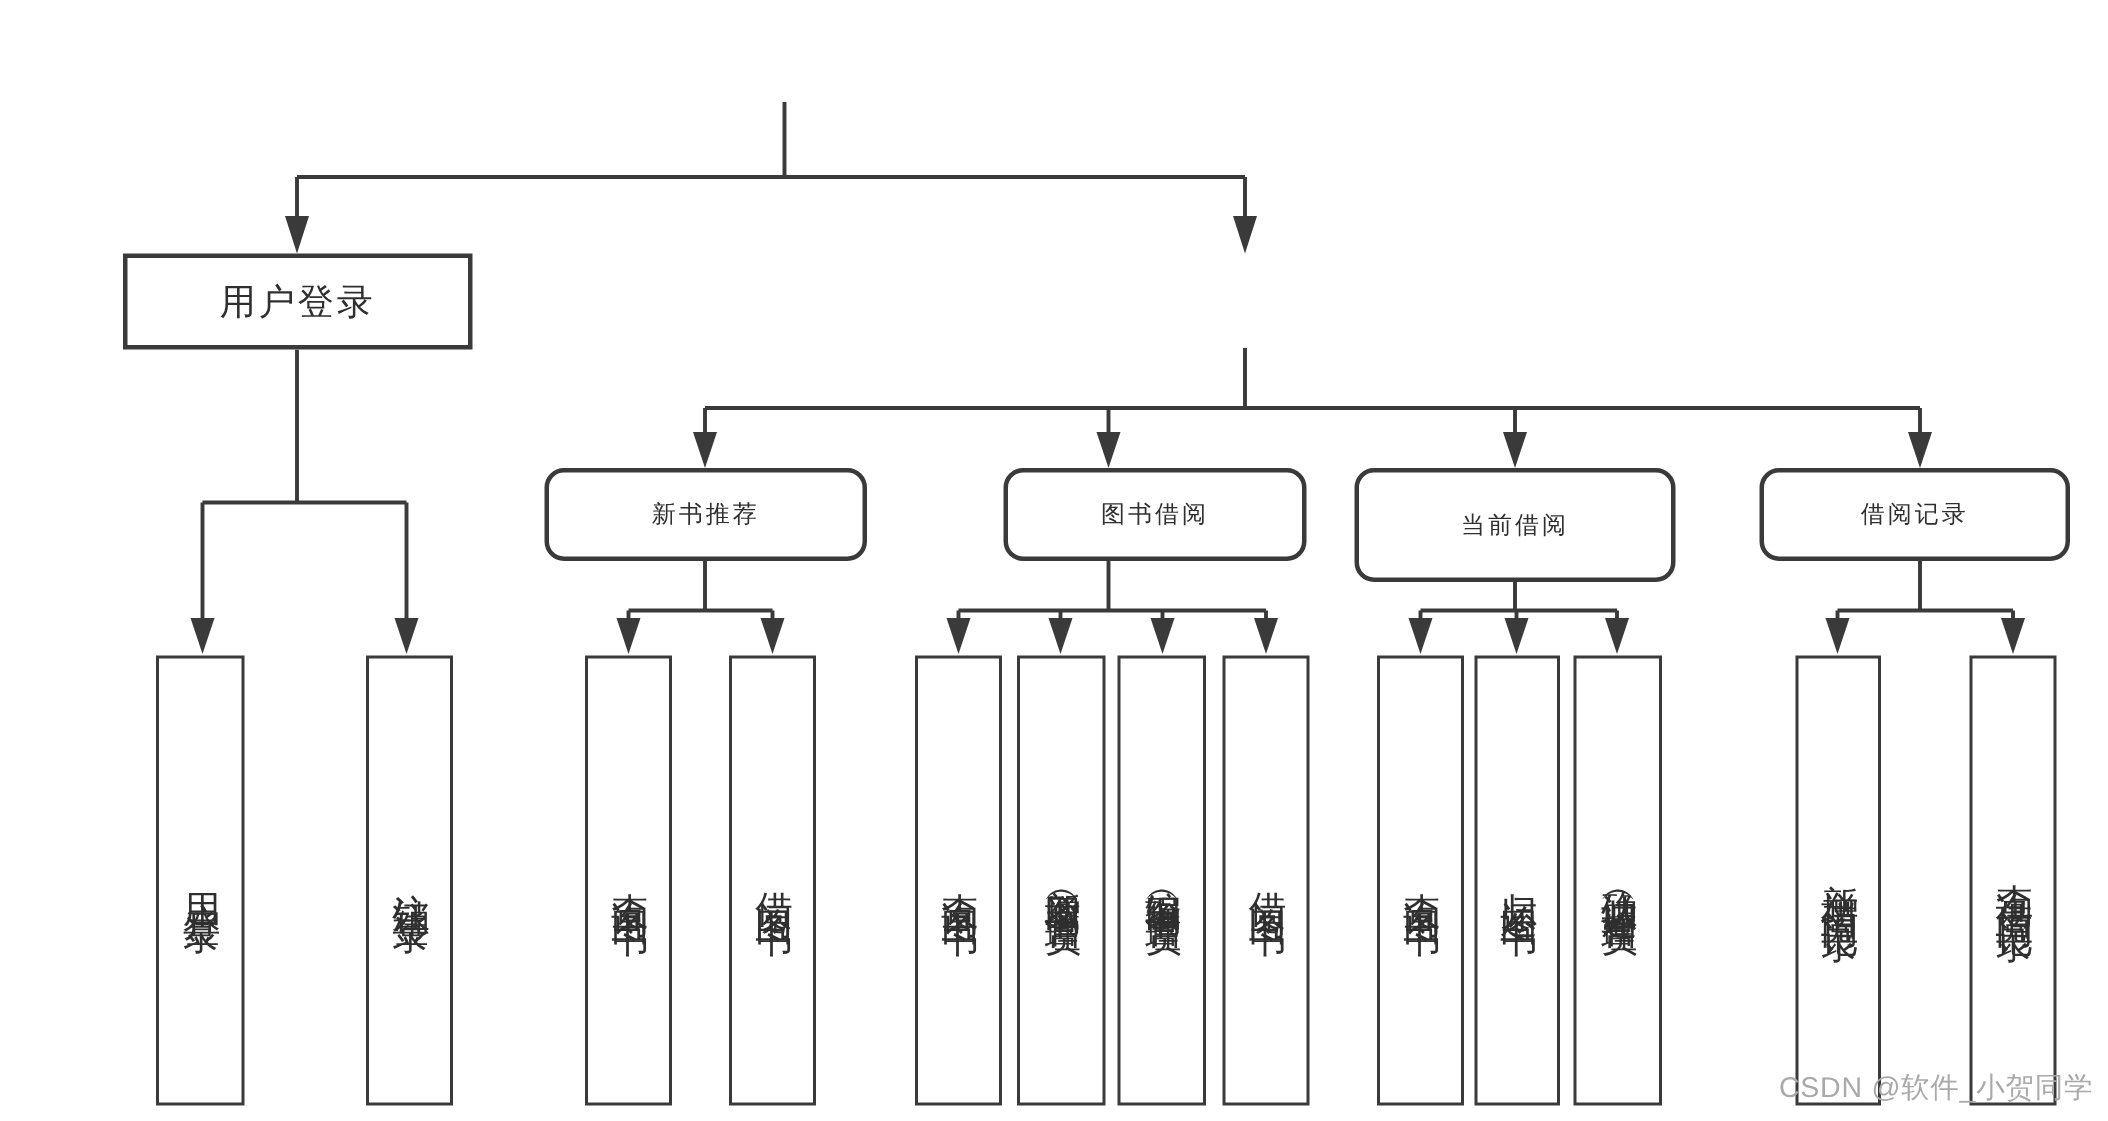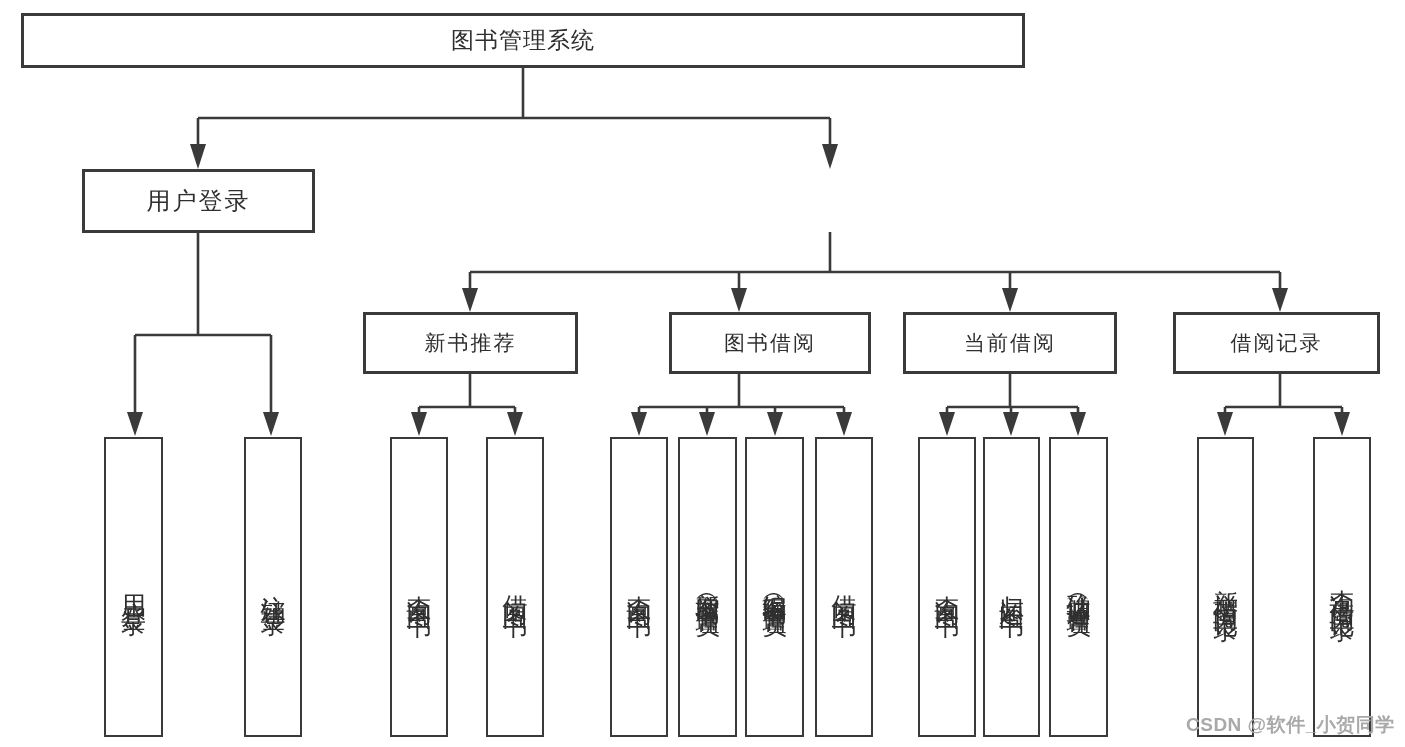--- a/index.html
+++ b/index.html
@@ -16,21 +16,21 @@
     box-sizing:border-box;
     background:#ffffff;
     border:3px solid #3a3a3a;
     display:flex;align-items:center;justify-content:center;
     color:#2f2f2f;
     text-align:center;
     z-index:2;
   }
   .root-node{font-size:23px;letter-spacing:1px;}
   .branch-node{font-size:24px;letter-spacing:2px;}
-  .module-node{font-size:21px;letter-spacing:2px;}
+  .module-node{font-size:16px;letter-spacing:2px;border-radius:13px;}
   .leaf{
     border-width:2.5px;
     z-index:2;
   }
   .leaf .vtext{
     writing-mode:vertical-rl;
     text-orientation:mixed;
     font-size:25px;
     letter-spacing:6px;
     color:#2f2f2f;
@@ -39,21 +39,20 @@
   }
   .leaf .vtext.long{letter-spacing:3px;font-size:24px;}
   .watermark{
     position:absolute;
     left:1186px;top:712px;
     font-size:19px;
     color:#a9a9a9;
     letter-spacing:0.5px;
     z-index:3;
     white-space:nowrap;
-    font-weight:bold;
   }
 </style>
 </head>
 <body>
 
 <div class="canvas">
 
   <svg class="wires" width="1405" height="747" viewBox="0 0 1405 747">
     <g stroke="#3a3a3a" stroke-width="2.6" fill="none">
 
@@ -88,27 +87,26 @@
       <polygon points="767,412 783,412 775,436"></polygon>
       <polygon points="836,412 852,412 844,436"></polygon>
       <polygon points="939,412 955,412 947,436"></polygon>
       <polygon points="1003,412 1019,412 1011,436"></polygon>
       <polygon points="1070,412 1086,412 1078,436"></polygon>
       <polygon points="1217,412 1233,412 1225,436"></polygon>
       <polygon points="1334,412 1350,412 1342,436"></polygon>
     </g>
   </svg>
 
-  <div class="node root-node" style="left:21px;top:13px;width:1004px;height:55px;">图书管理系统</div>
 
   <div class="node branch-node" style="left:82px;top:169px;width:233px;height:64px;">用户登录</div>
 
   <div class="node module-node" style="left:363px;top:312px;width:215px;height:62px;">新书推荐</div>
   <div class="node module-node" style="left:633px;top:312px;width:202px;height:62px;margin-left:36px;">图书借阅</div>
-  <div class="node module-node" style="left:903px;top:312px;width:214px;height:62px;">当前借阅</div>
+  <div class="node module-node" style="left:903px;top:312px;width:214px;height:76px;">当前借阅</div>
   <div class="node module-node" style="left:1173px;top:312px;width:207px;height:62px;">借阅记录</div>
 
   <div class="node leaf" style="left:104px;top:437px;width:59px;height:300px;">
     <span class="vtext">用户登录</span>
   </div>
   <div class="node leaf" style="left:244px;top:437px;width:58px;height:300px;">
     <span class="vtext">注销登录</span>
   </div>
 
   <div class="node leaf" style="left:390px;top:437px;width:58px;height:300px;">

